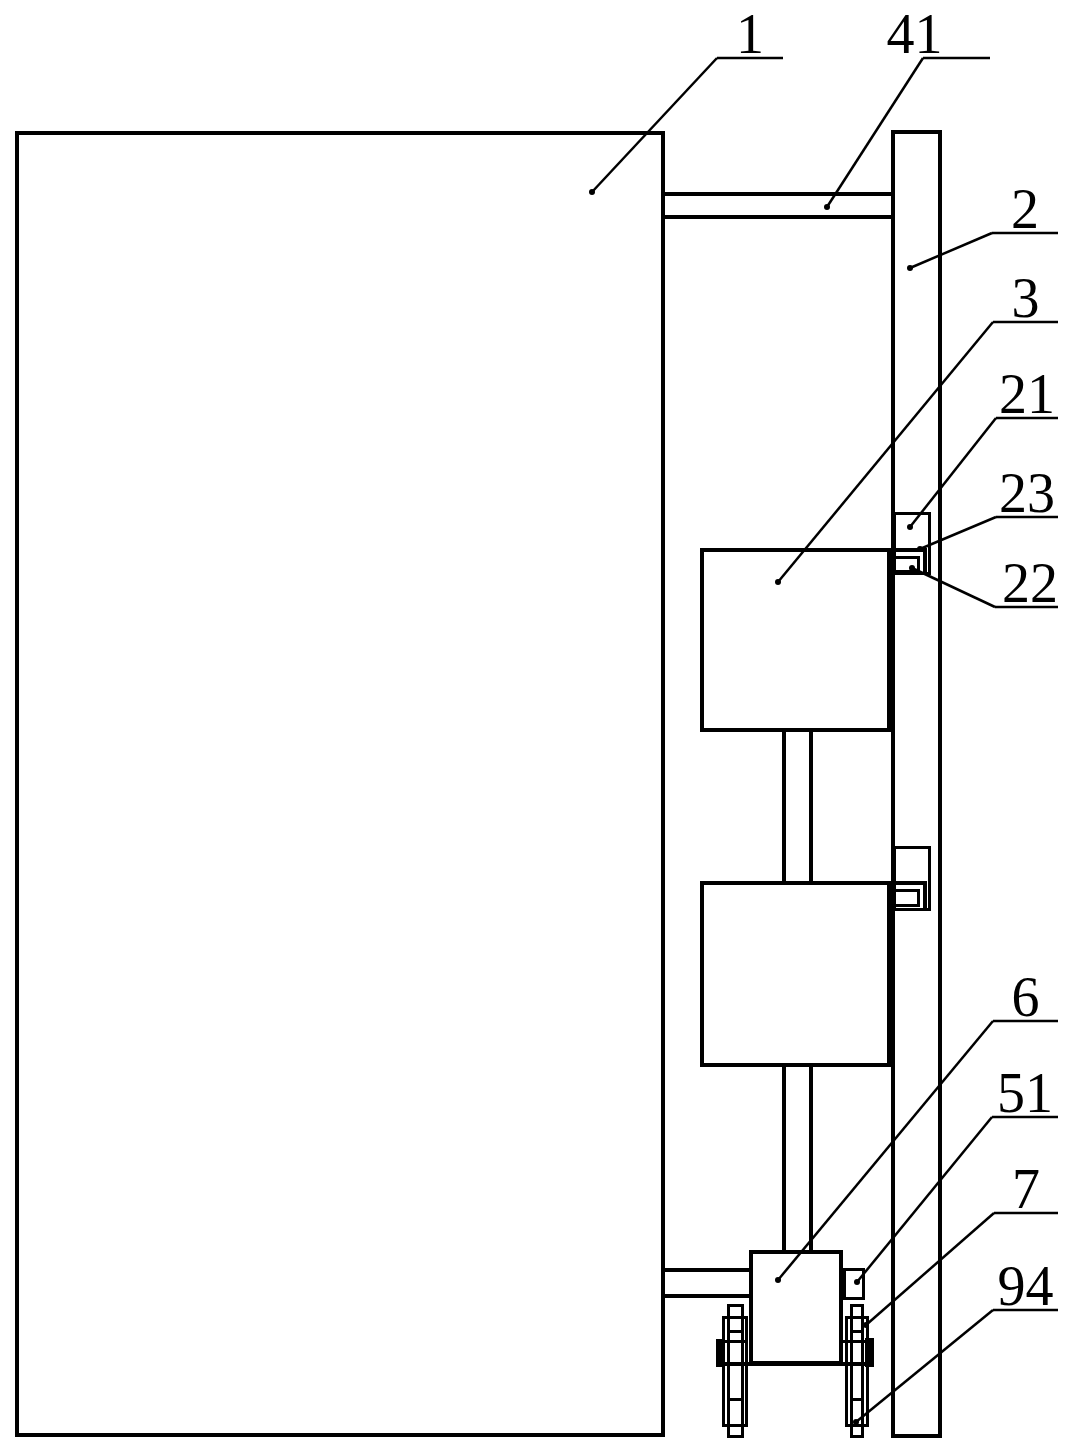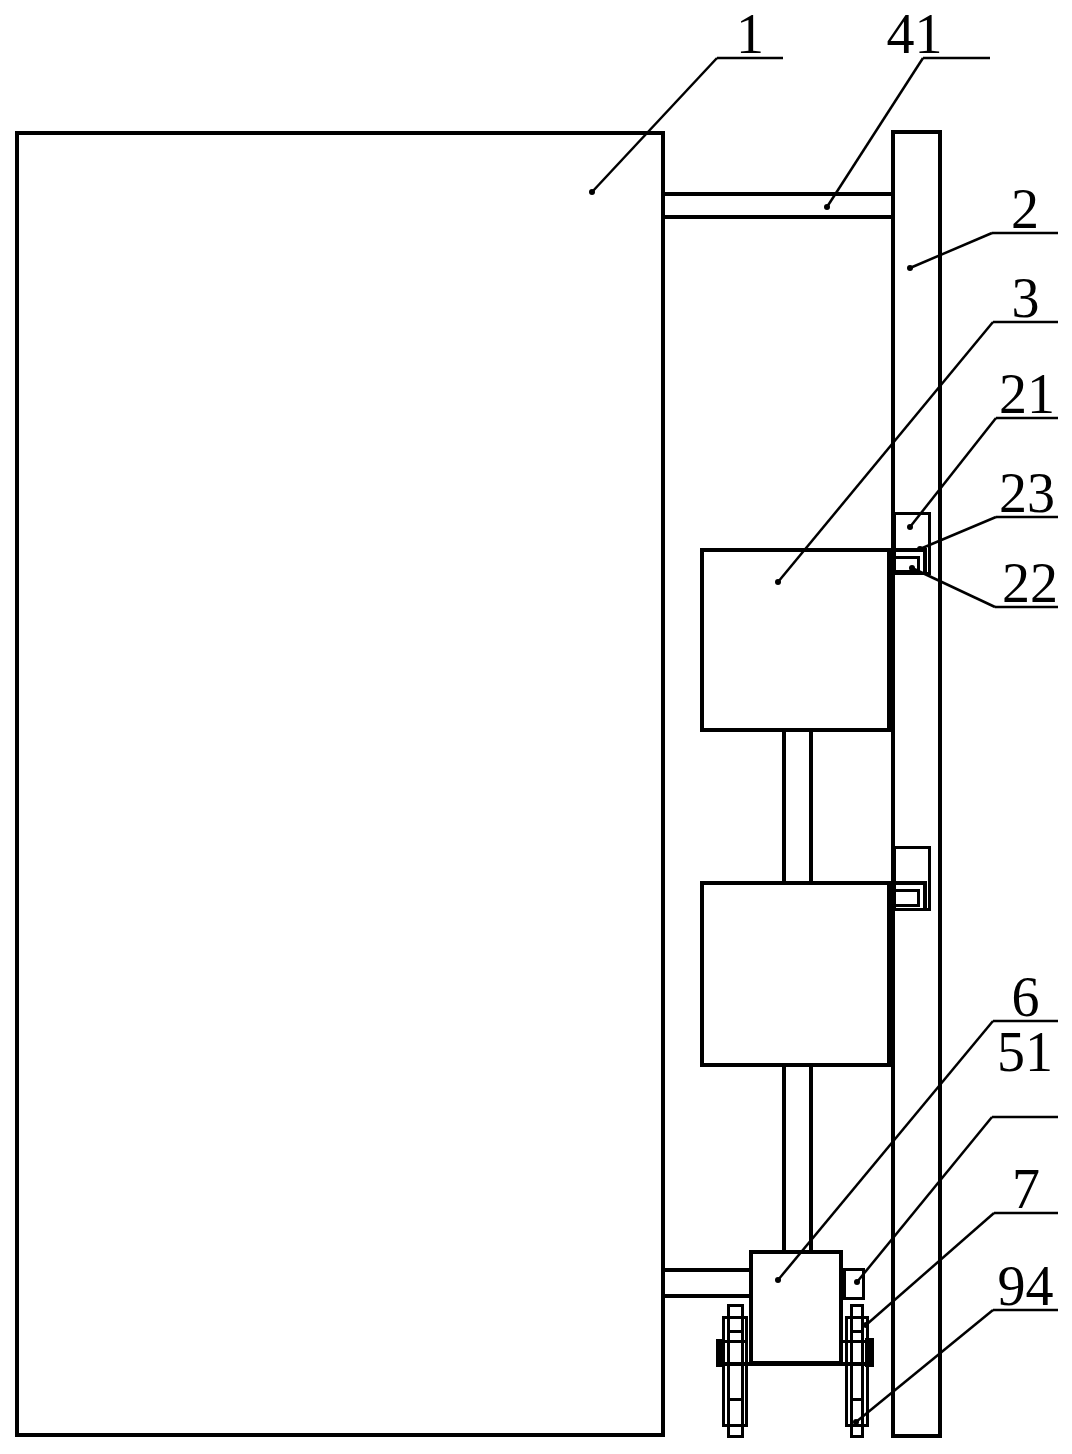--- a/index.html
+++ b/index.html
@@ -107,17 +107,17 @@
     </svg>
 
   <div class="callout" style="left: 717px; top: 6px; width: 66px;">1</div>
   <div class="callout" style="left: 874px; top: 6px; width: 67px; margin-left: 7px;">41</div>
   <div class="callout" style="left: 992px; top: 181px; width: 66px;">2</div>
   <div class="callout" style="left: 993px; top: 270px; width: 65px;">3</div>
   <div class="callout" style="left: 996px; top: 366px; width: 62px;">21</div>
   <div class="callout" style="left: 996px; top: 465px; width: 62px;">23</div>
   <div class="callout" style="left: 995px; top: 555px; width: 63px; text-align: right;">22</div>
   <div class="callout" style="left: 993px; top: 969px; width: 65px;">6</div>
-  <div class="callout" style="left: 992px; top: 1024px; width: 66px;">51</div>
+  <div class="callout" style="left: 992px; top: 1065px; width: 66px;">51</div>
   <div class="callout" style="left: 994px; top: 1161px; width: 64px;">7</div>
   <div class="callout" style="left: 993px; top: 1258px; width: 65px;">94</div>
 
 </div>
 
 </body></html>

